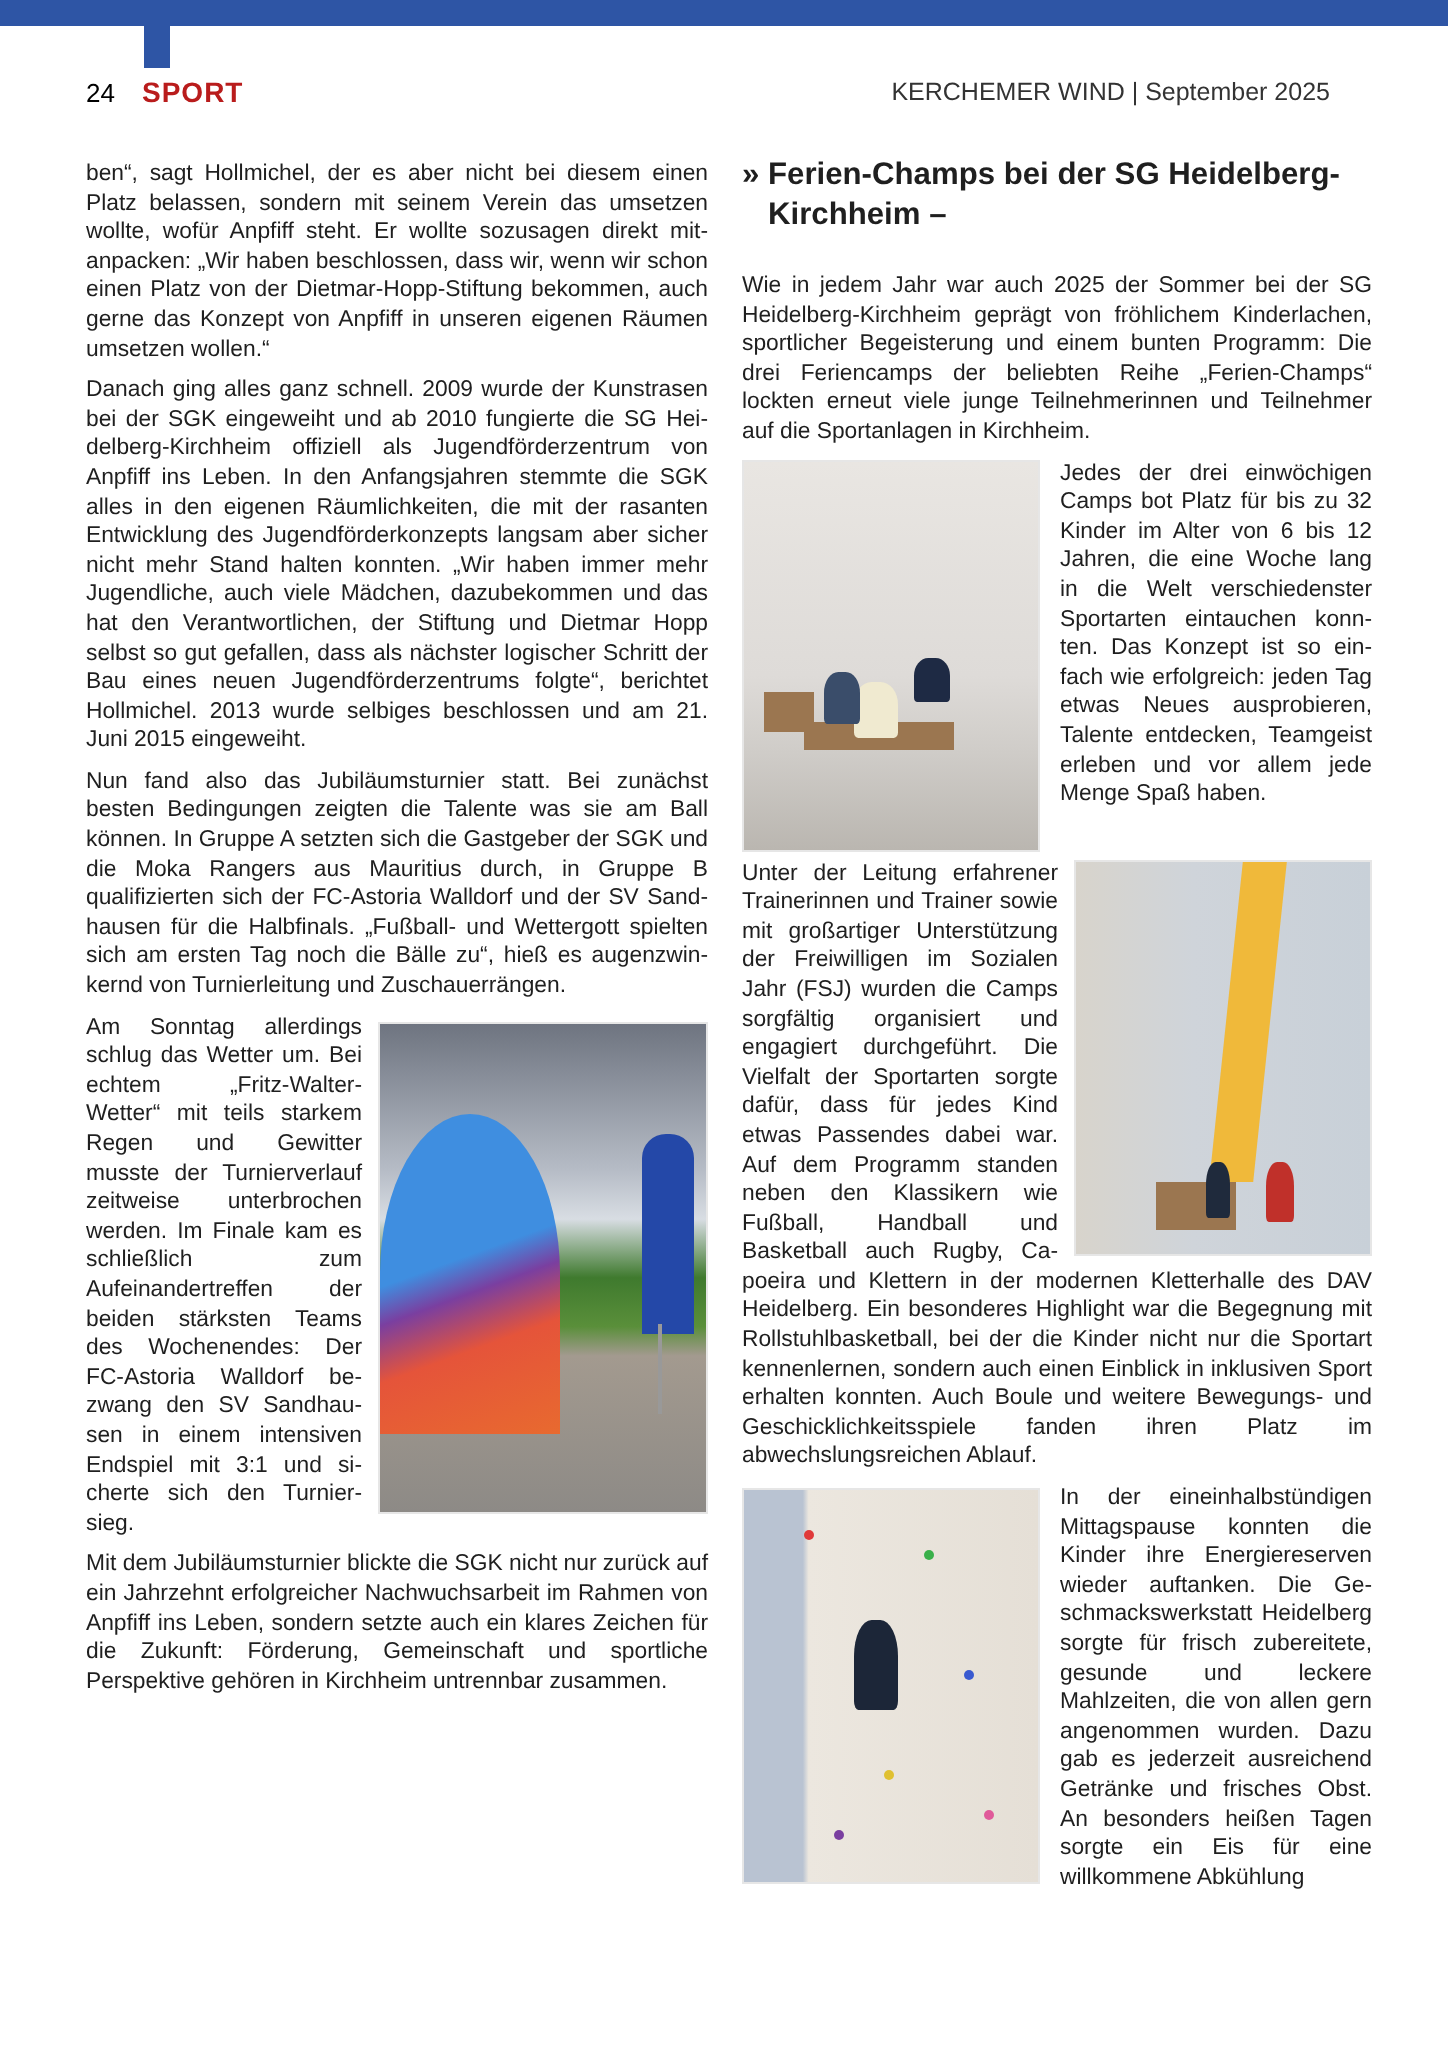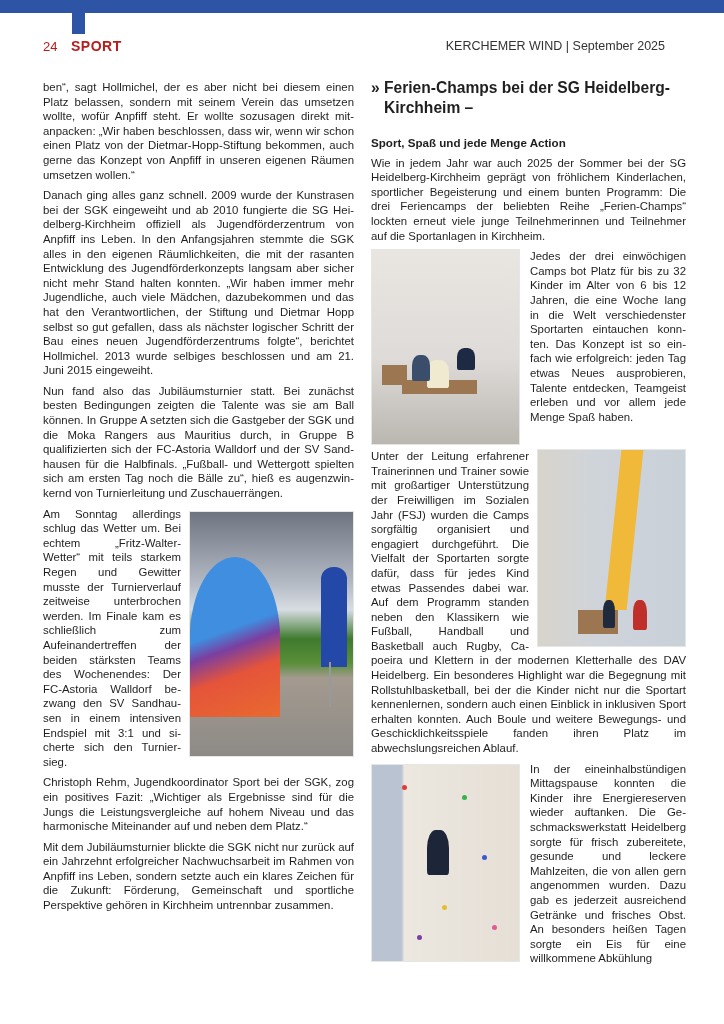--- a/index.html
+++ b/index.html
@@ -1,20 +1,20 @@
 <!DOCTYPE html>
 <html><head>
 <meta charset="utf-8">
 <style>
   html, body { margin: 0; padding: 0; background: #ffffff; }
   body { width: 724px; height: 1024px; position: relative; overflow: hidden;
          font-family: "Liberation Sans", sans-serif; color: #1f1f1f; }
   .topbar { position: absolute; left: 0; top: 0; width: 724px; height: 13px; background: #2e55a5; }
   .tab { position: absolute; left: 72px; top: 13px; width: 13px; height: 21px; background: #2e55a5; }
-  .pagenum { position: absolute; left: 43px; top: 39px; font-size: 13px; color: #b91c1c; }
+  .pagenum { position: absolute; left: 43px; top: 39px; font-size: 13px; color: #000000; }
   .section { position: absolute; left: 71px; top: 38px; font-size: 14px; font-weight: bold; color: #b91c1c; letter-spacing: 0.5px; }
   .masthead { position: absolute; right: 59px; top: 39px; font-size: 12.5px; color: #333; }
 
   .col { position: absolute; font-size: 11.4px; line-height: 14.6px; text-align: justify; hyphens: manual; }
   .col p { margin: 0 0 6px 0; }
   .left { left: 43px; top: 80px; width: 311px; }
   .right { left: 371px; top: 78px; width: 315px; }
 
   .photo { position: relative; overflow: hidden; border: 1px solid #e6e6e6; }
   .photo-flags { float: right; width: 163px; height: 244px; margin: 4px 0 4px 8px; 
@@ -53,30 +53,28 @@
   <p>ben“, sagt Hollmichel, der es aber nicht bei diesem einen Platz belassen, sondern mit seinem Verein das umsetzen wollte, wofür Anpfiff steht. Er wollte sozusagen direkt mit­anpacken: „Wir haben beschlossen, dass wir, wenn wir schon einen Platz von der Dietmar-Hopp-Stiftung bekom­men, auch gerne das Konzept von Anpfiff in unseren eige­nen Räumen umsetzen wollen.“</p>
   <p>Danach ging alles ganz schnell. 2009 wurde der Kunstrasen bei der SGK eingeweiht und ab 2010 fungierte die SG Hei­delberg-Kirchheim offiziell als Jugendförderzentrum von Anpfiff ins Leben. In den Anfangsjahren stemmte die SGK alles in den eigenen Räumlichkeiten, die mit der rasanten Entwicklung des Jugendförderkonzepts langsam aber si­cher nicht mehr Stand halten konnten. „Wir haben immer mehr Jugendliche, auch viele Mädchen, dazubekommen und das hat den Verantwortlichen, der Stiftung und Dietmar Hopp selbst so gut gefallen, dass als nächster logischer Schritt der Bau eines neuen Jugendförderzentrums folgte“, berichtet Hollmichel. 2013 wurde selbiges beschlossen und am 21. Juni 2015 eingeweiht.</p>
   <p>Nun fand also das Jubiläumsturnier statt. Bei zunächst besten Bedingungen zeigten die Talente was sie am Ball können. In Gruppe A setzten sich die Gastgeber der SGK und die Moka Rangers aus Mauritius durch, in Gruppe B qualifizierten sich der FC-Astoria Walldorf und der SV Sand­hausen für die Halbfinals. „Fußball- und Wettergott spielten sich am ersten Tag noch die Bälle zu“, hieß es augenzwin­kernd von Turnierleitung und Zuschauerrängen.</p>
   <div class="photo photo-flags">
     <div class="flag1"></div>
     <div class="flag2"></div>
     <div class="pole"></div>
   </div>
   <p>Am Sonntag allerdings schlug das Wetter um. Bei echtem „Fritz-Walter-Wetter“ mit teils starkem Regen und Gewitter musste der Turnierver­lauf zeitweise unterbro­chen werden. Im Finale kam es schließlich zum Aufeinandertreffen der beiden stärksten Teams des Wochenendes: Der FC-Astoria Walldorf be­zwang den SV Sandhau­sen in einem intensiven Endspiel mit 3:1 und si­cherte sich den Turnier­sieg.</p>
   <div class="clear"></div>
-  <p>Christoph Rehm, Jugendkoordinator Sport bei der SGK, zog ein positives Fazit: „Wichtiger als Ergebnisse sind für die Jungs die Leistungsvergleiche auf hohem Niveau und das harmonische Miteinander auf und neben dem Platz.“</p>
   <p>Mit dem Jubiläumsturnier blickte die SGK nicht nur zurück auf ein Jahrzehnt erfolgreicher Nachwuchsarbeit im Rah­men von Anpfiff ins Leben, sondern setzte auch ein klares Zeichen für die Zukunft: Förderung, Gemeinschaft und sportliche Perspektive gehören in Kirchheim untrennbar zu­sammen.</p>
 </div>
 
 <div class="col right">
   <div class="headline">
     <span class="chev">»</span>
     <span>Ferien-Champs bei der SG Heidelberg-Kirchheim –</span>
   </div>
-  <div class="subhead">Sport, Spaß und jede Menge Action</div>
   <p>Wie in jedem Jahr war auch 2025 der Sommer bei der SG Heidelberg-Kirchheim geprägt von fröhlichem Kinderla­chen, sportlicher Begeisterung und einem bunten Pro­gramm: Die drei Feriencamps der beliebten Reihe „Ferien-Champs“ lockten erneut viele junge Teilnehmerinnen und Teilnehmer auf die Sportanlagen in Kirchheim.</p>
   <div class="photo photo-climb1">
     <div class="bench" style="left:30px;top:130px;width:75px;height:14px;"></div>
     <div class="bench" style="left:10px;top:115px;width:25px;height:20px;"></div>
     <div class="person" style="left:55px;top:110px;width:22px;height:28px;background:#f0ead0;"></div>
     <div class="person" style="left:40px;top:105px;width:18px;height:26px;background:#3a4d6a;"></div>
     <div class="person" style="left:85px;top:98px;width:18px;height:22px;background:#1e2a44;"></div>
   </div>
   <p>Jedes der drei einwöchigen Camps bot Platz für bis zu 32 Kinder im Alter von 6 bis 12 Jahren, die eine Woche lang in die Welt verschiedenster Sportarten eintauchen konn­ten. Das Konzept ist so ein­fach wie erfolgreich: jeden Tag etwas Neues ausprobie­ren, Talente entdecken, Teamgeist erleben und vor allem jede Menge Spaß ha­ben.</p>
   <div class="clear"></div>

